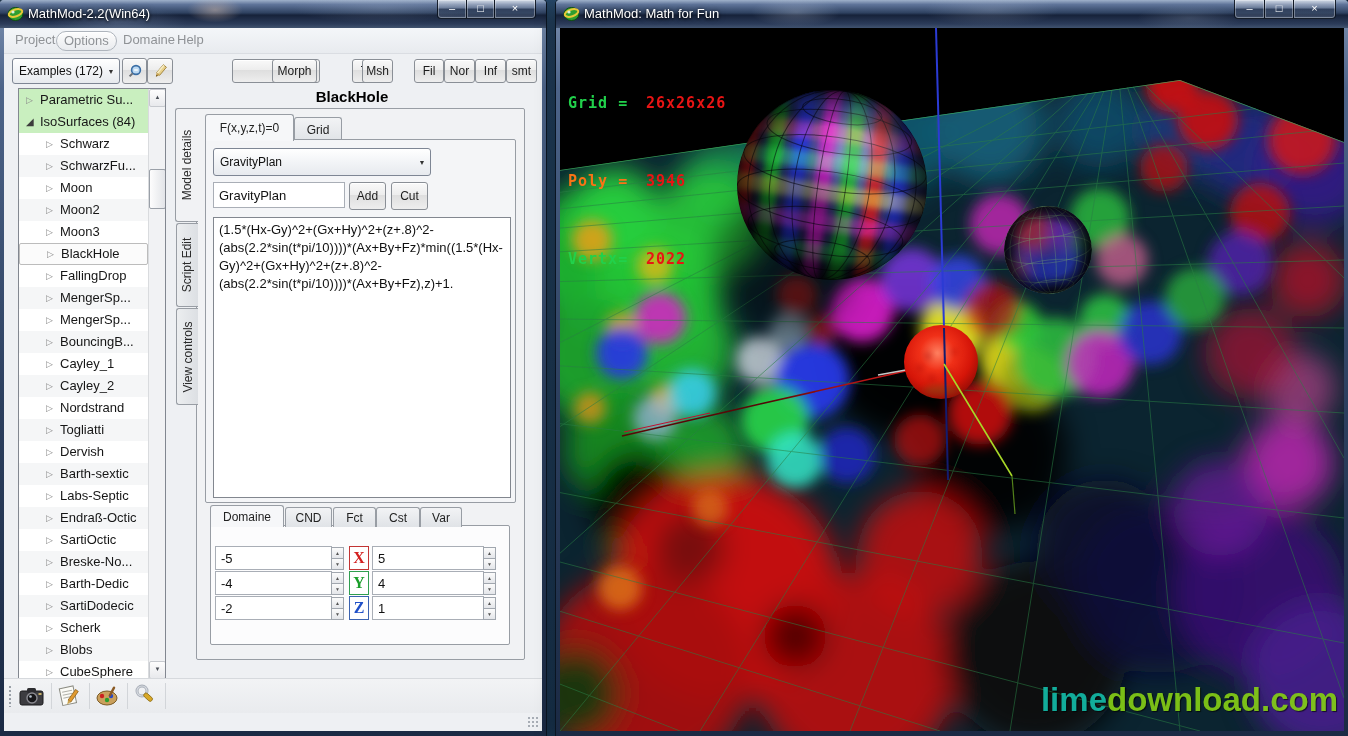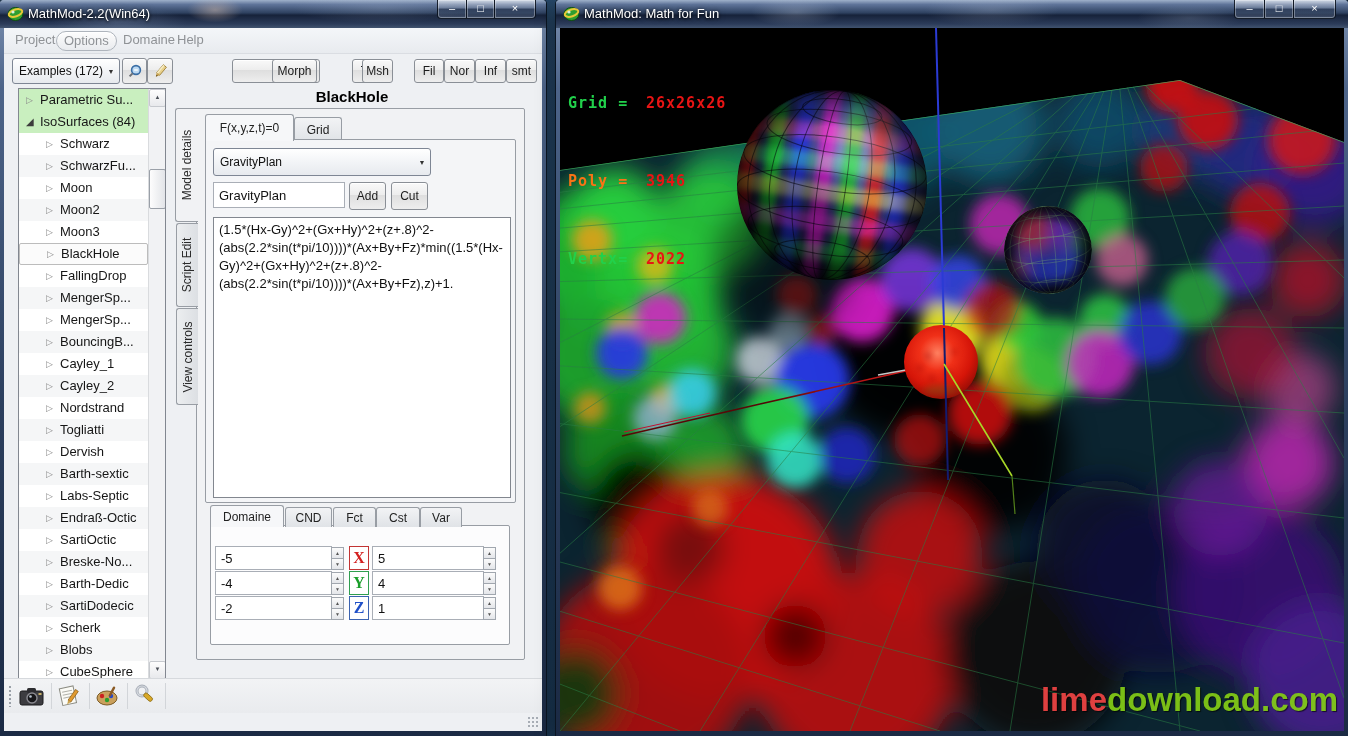--- a/index.html
+++ b/index.html
@@ -673,17 +673,17 @@
 
       
       <div class="hud">
         <div><span class="hlabel" style="color:#21d14b;">Grid =</span><span style="color:#e81414;">26x26x26</span></div>
         <div><span class="hlabel" style="color:#f97316;">Poly =</span><span style="color:#e81414;">3946</span></div>
         <div><span class="hlabel" style="color:#21d14b;">Vertx=</span><span style="color:#e81414;">2022</span></div>
       </div>
 
       
       <div class="watermark">
-        <span style="color:#ef4444;text-align:center;">lime</span><span style="color:#84cc16;">download.com</span>
+        <span style="color:#14b8a6;text-align:center;">lime</span><span style="color:#84cc16;">download.com</span>
       </div>
     </div>
   </div>
 </div>
 
 </body></html>

